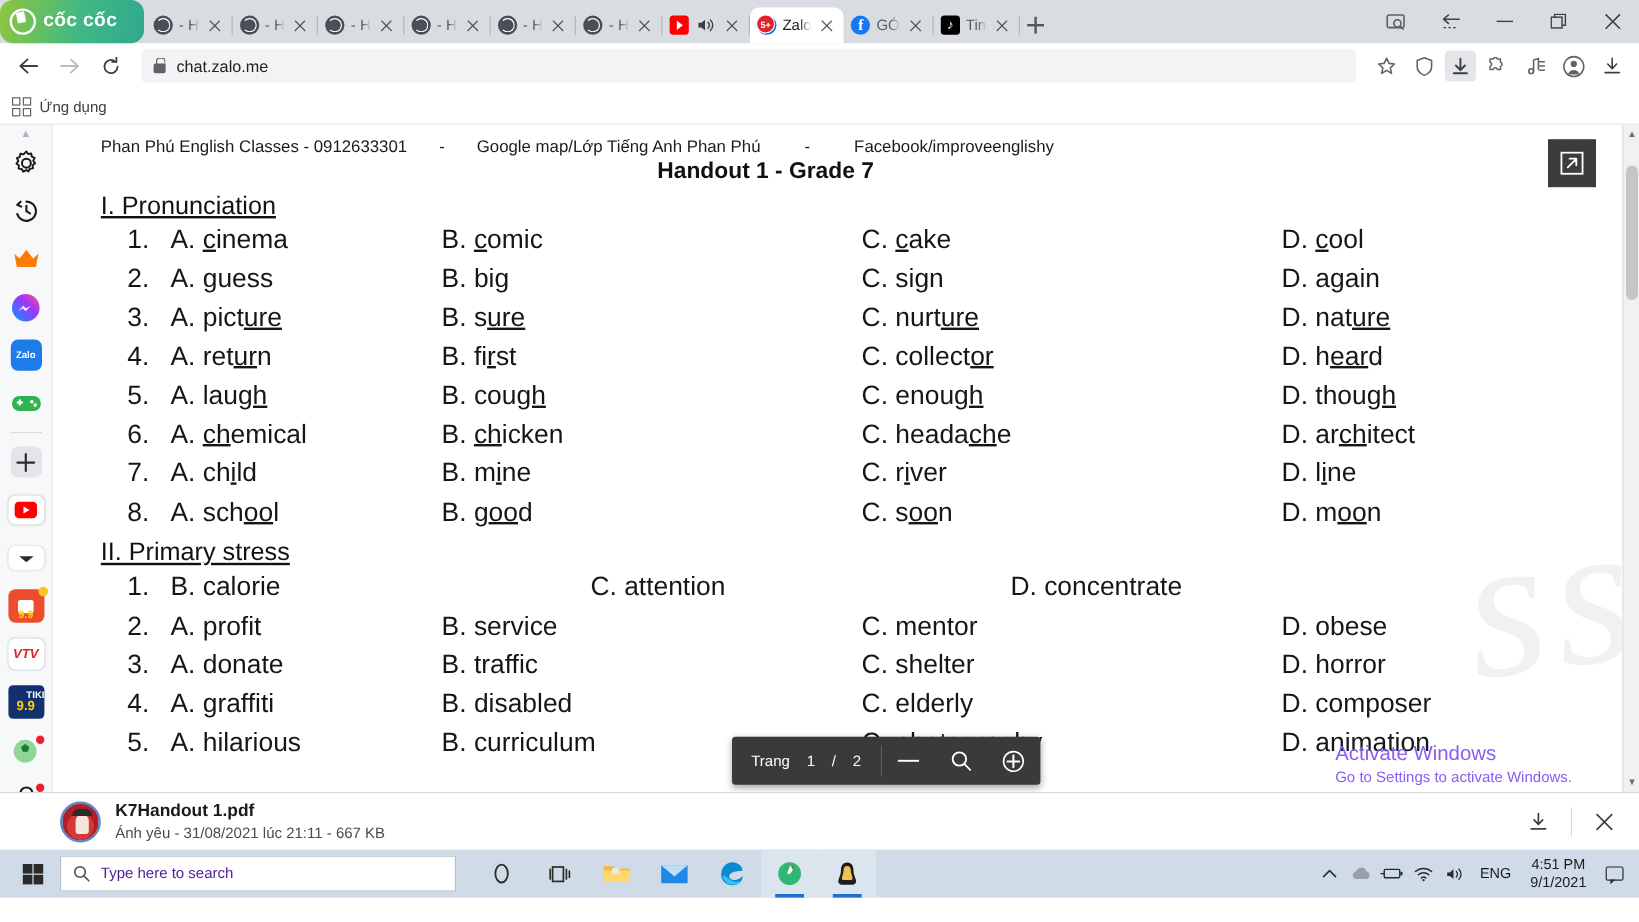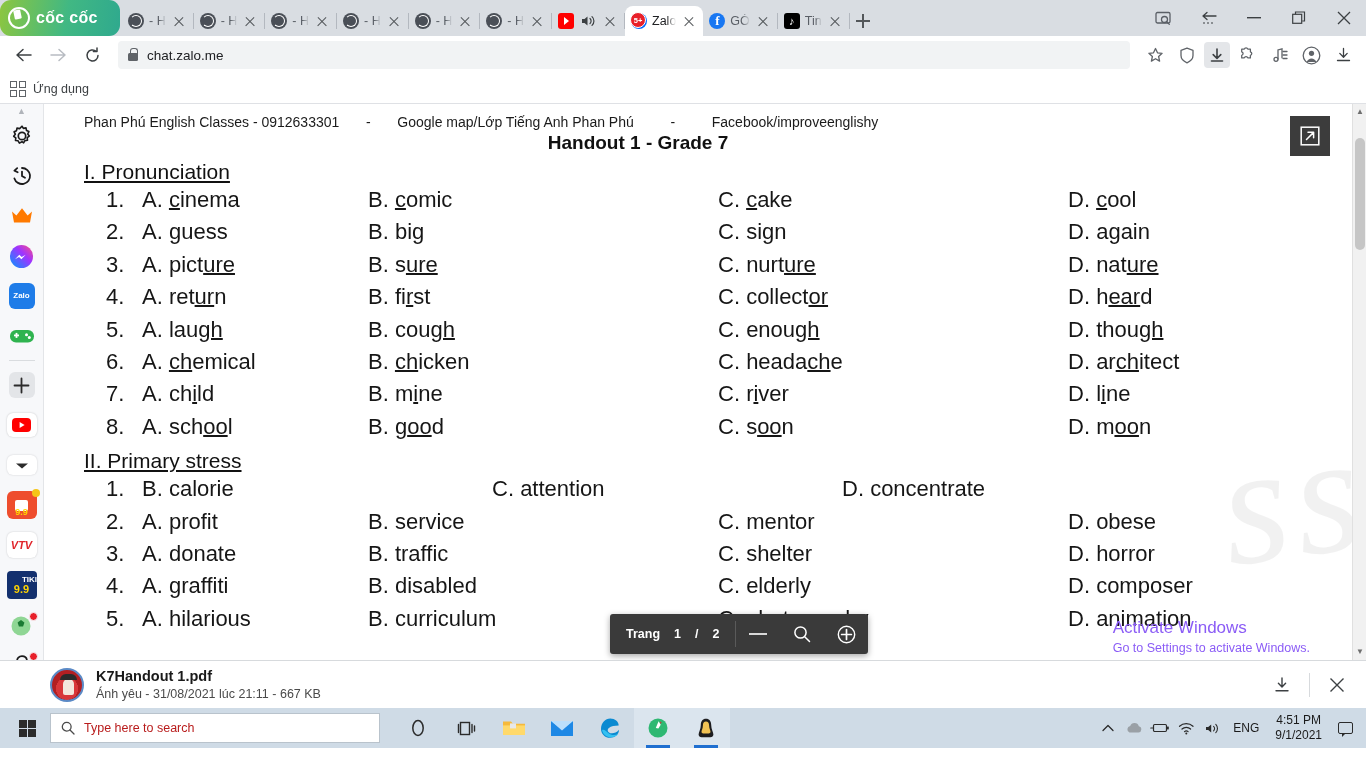--- a/index.html
+++ b/index.html
@@ -244,21 +244,21 @@
   .scroll-arrow {
     position:absolute; left:0; width:14px; height:16px; color:#6e6e6e;
     font-size:8px; text-align:center; line-height:16px;
   }
 
   
   .pdftoolbar {
     position:absolute; left: 566px; bottom: 6px;
     height: 40px; background:#3a3a3a; border-radius: 3px;
     display:flex; align-items:center; color:#fff;
-    box-shadow: 0 2px 6px rgba(0,0,0,.35); font-size: 12.5px; font-weight: bold;
+    box-shadow: 0 2px 6px rgba(0,0,0,.35); font-size: 12.5px;
   }
   .pt-page { display:flex; align-items:center; gap:14px; padding: 0 16px; }
   .pt-div { width:1px; height:26px; background:#5a5a5a; }
   .pt-btn {
     width: 44px; height:40px; display:flex; align-items:center;
     justify-content:center; font-size: 17px;
   }
 
   
   .shelf {
@@ -295,21 +295,21 @@
     justify-content:center;
   }
   .winlogo {
     width:17px; height:17px; display:grid; grid-template-columns: 8px 8px;
     grid-template-rows: 8px 8px; gap:1.5px;
   }
   .winlogo i { background:#2b2b2b; }
   .searchbox {
     width: 330px; height: 30px; background:#fff; border:1px solid #b9c3cc;
     display:flex; align-items:center; gap:9px; padding: 0 10px;
-    font-size: 12.5px; color:#b91c1c;
+    font-size: 12.5px; color:#4c1d95;
   }
   .tb-icons { display:flex; align-items:center; gap: 0; margin-left: 14px; }
   .tb-item {
     width: 48px; height: 40px; display:flex; align-items:center;
     justify-content:center; position:relative;
   }
   .tb-item.active { background:#dbe5ee; }
   .tb-item.active::after {
     content:""; position:absolute; left:12px; right:12px; bottom:0;
     height:3px; background:#1f6fd0;

